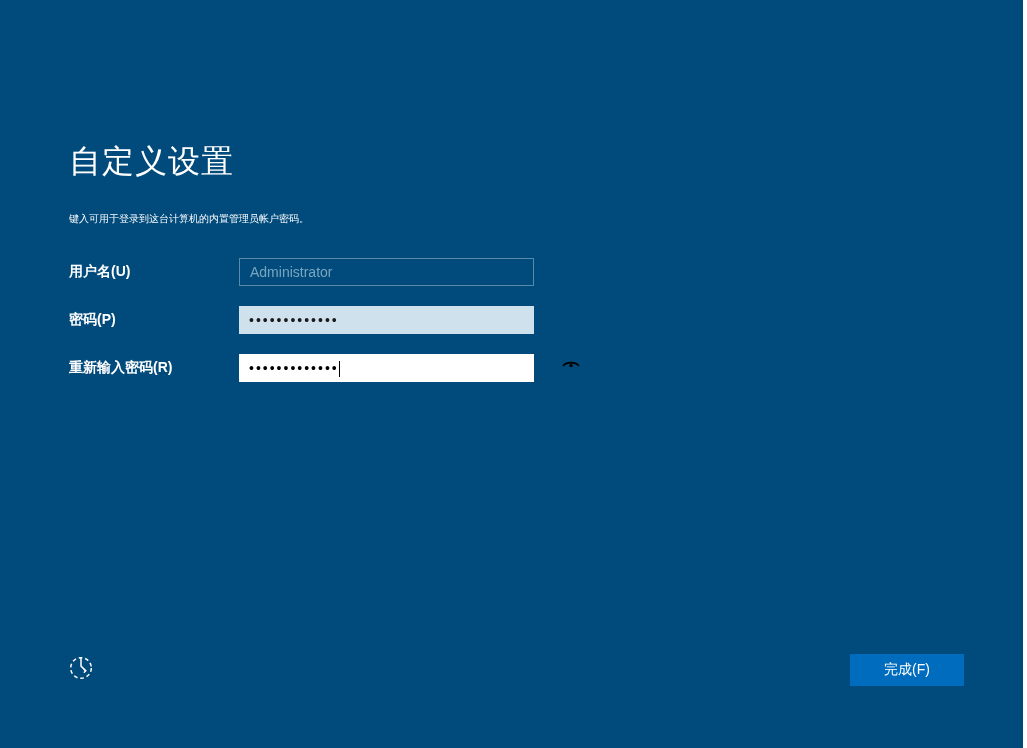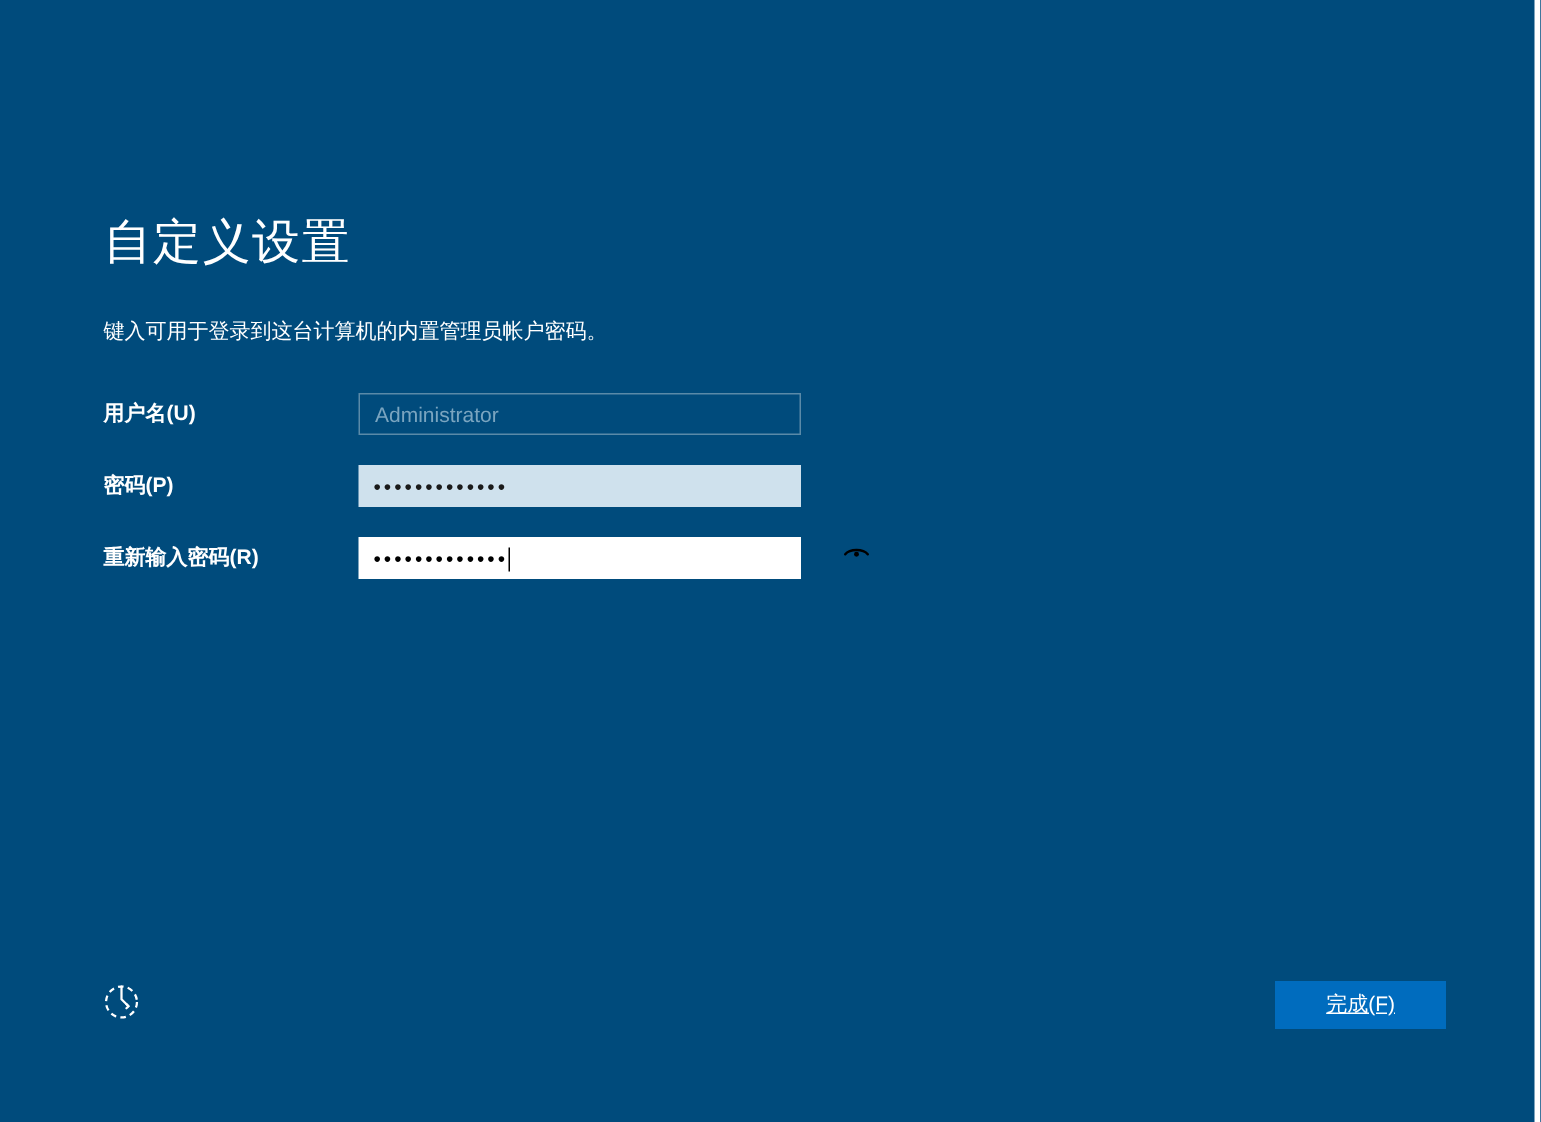--- a/index.html
+++ b/index.html
@@ -27,21 +27,21 @@
     .container {
       padding: 140px 0 0 69px;
     }
     .title {
       font-size: 32px;
       font-weight: 300;
       margin-bottom: 28px;
       letter-spacing: 1px;
     }
     .subtitle {
-      font-size: 14px;
+      font-size: 10px;
       font-weight: 400;
       margin-bottom: 32px;
     }
     .form-row {
       display: flex;
       align-items: center;
       margin-bottom: 20px;
       margin-top: 12px;
     }
     .label {
@@ -123,21 +123,20 @@
     }
     .footer {
       position: absolute;
       bottom: 60px;
       left: 0;
       width: 100%;
       padding: 0 63px;
       display: flex;
       justify-content: space-between;
       align-items: center;
-      text-decoration: underline;
     }
     .ease-btn {
       width: 36px;
       height: 36px;
       display: flex;
       align-items: center;
       justify-content: center;
       cursor: pointer;
     }
     .ease-btn svg {

